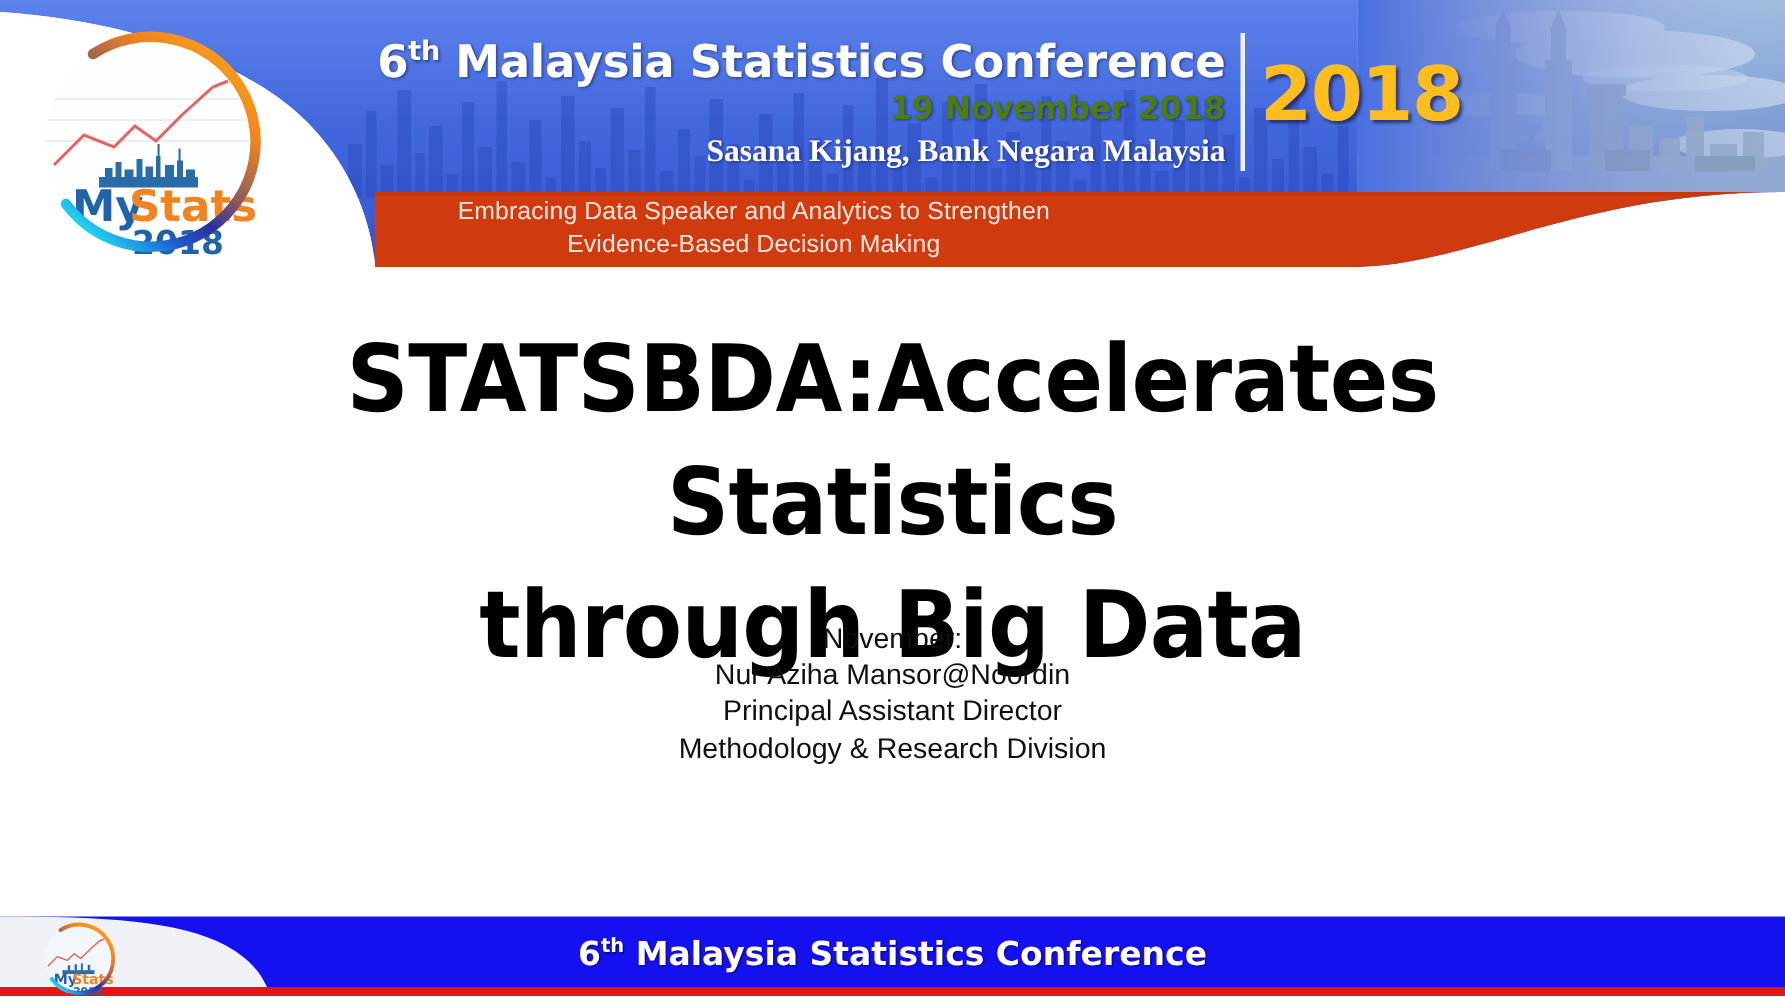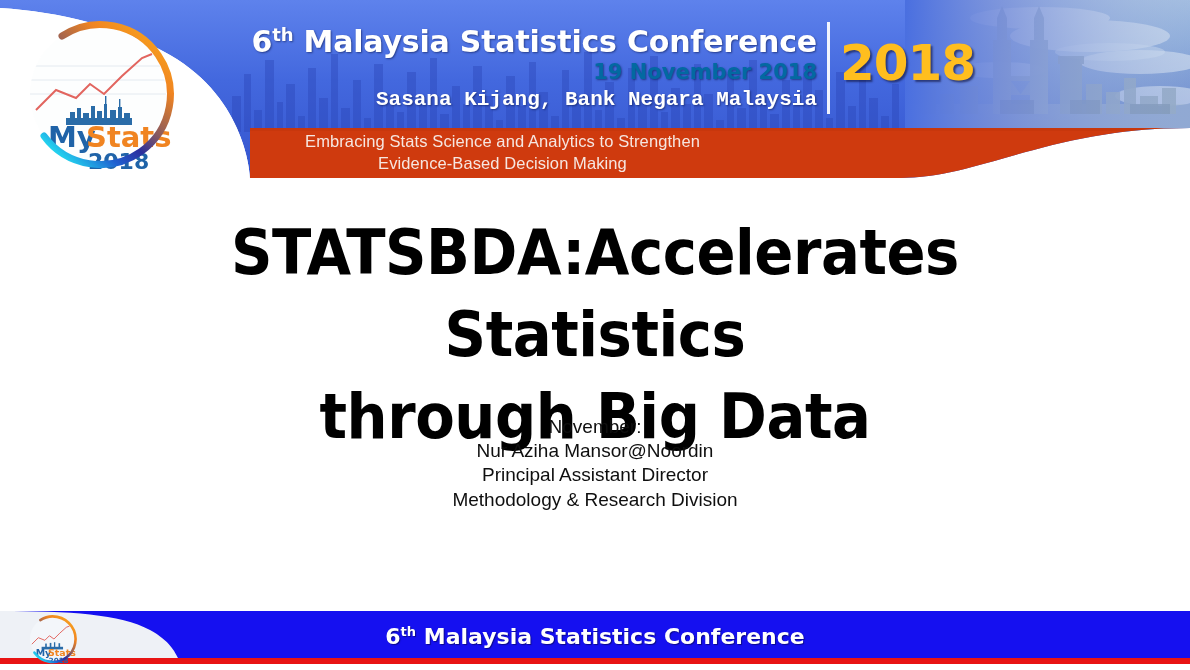--- a/index.html
+++ b/index.html
@@ -61,30 +61,30 @@
     line-height: 0;
   }
   .hdr-line2 {
     position: absolute;
     left: 0; top: 60px;
     width: 817px;
     text-align: right;
     font-family: "DejaVu Sans", sans-serif;
     font-weight: bold;
     font-size: 21px;
-    color: #0369a1;
+    color: #4d7c0f;
     text-shadow: 1px 1px 2px rgba(10,20,70,0.55);
     white-space: nowrap;
   }
   .hdr-line3 {
     position: absolute;
     left: 0; top: 88px;
     width: 817px;
     text-align: right;
-    font-family: Liberation Mono, monospace;
+    font-family: Liberation Serif, serif;
     font-weight: bold;
     font-size: 21px;
     color: #ffffff;
     text-shadow: 1px 1px 2px rgba(10,20,70,0.55);
     white-space: nowrap;
   }
   .hdr-divider {
     position: absolute;
     left: 827px; top: 22px;
     width: 3px;
@@ -345,21 +345,21 @@
       <path d="M250,178 C250,178 248,100 170,55 C120,26 60,12 0,8 L0,0 L0,178 Z" fill="#FFFFFF"></path>
     </svg>
 
     <div class="header-text-block">
       <div class="hdr-line1"><span>6</span><span class="ord">th</span><span> Malaysia Statistics Conference</span></div>
       <div class="hdr-line2">19 November 2018</div>
       <div class="hdr-line3">Sasana Kijang, Bank Negara Malaysia</div>
       <div class="hdr-divider"></div>
       <div class="hdr-year">2018</div>
       <div class="tagline">
-        <div>Embracing Stats Science and Analytics to Strengthen</div>
+        <div>Embracing Data Speaker and Analytics to Strengthen</div>
         <div>Evidence-Based Decision Making</div>
       </div>
     </div>
   </div>
 
   <svg style="position:absolute;left:18px;top:14px;" width="160" height="160" viewBox="0 0 160 160">
     <defs>
       <linearGradient id="ringGrad" x1="0.85" y1="0.05" x2="0.15" y2="0.95">
         <stop offset="0%" stop-color="#F7A11E"></stop>
         <stop offset="22%" stop-color="#F08421"></stop>

